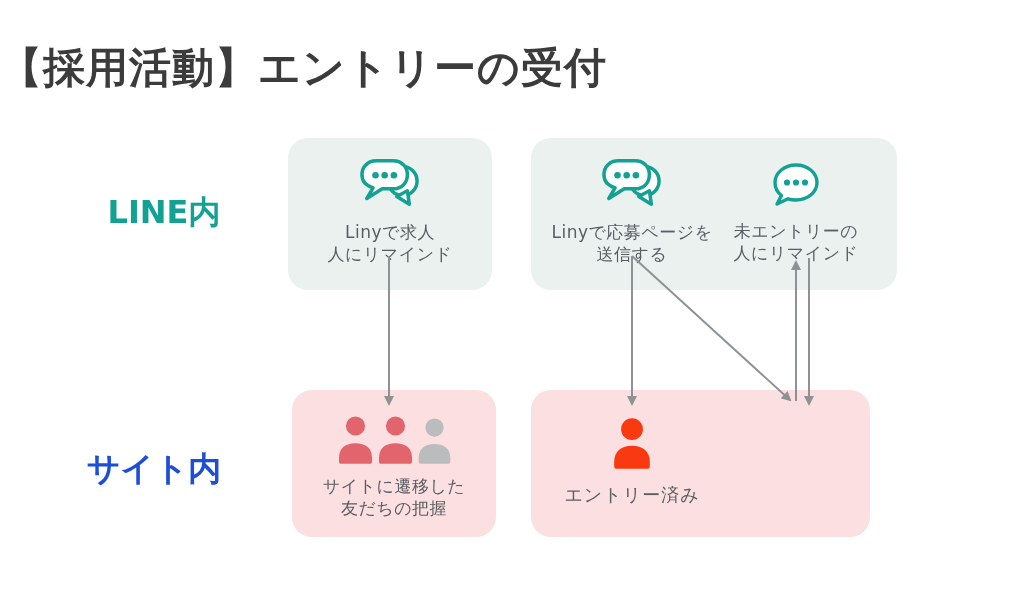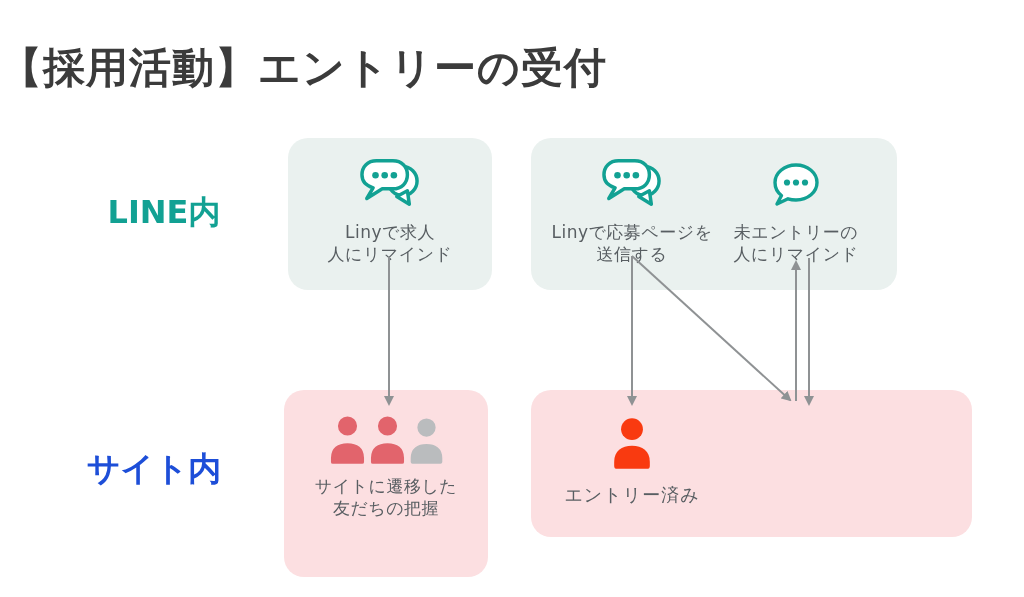--- a/index.html
+++ b/index.html
@@ -15,35 +15,35 @@
 
   .row-label { position:absolute; transform:translate(-50%,-50%); font-weight:800; white-space:nowrap;text-align:right; }
   .row-label--line { left:164px; top:213px; font-size:32px; color:#12a193; }
   .row-label--site { left:154px; top:469px; font-size:33px; color:#1d4ed8; }
 
   .card { position:absolute; border-radius:20px; }
   .card--teal { background:#eaf1ef; }
   .card--pink { background:#fcdfe1; }
   .card--broadcast   { left:288px; top:138px; width:204px; height:152px; }
   .card--lineactions { left:531px; top:138px; width:366px; height:152px; }
-  .card--sitefriends { left:284px; top:390px; width:204px; height:187px;padding-left:19px; }
-  .card--siteentry   { left:531px; top:390px; width:441px; height:147px; }
+  .card--sitefriends { left:292px; top:390px; width:204px; height:147px;padding-left:19px; }
+  .card--siteentry   { left:531px; top:390px; width:339px; height:147px; }
 
   .card-item { position:absolute; display:flex; flex-direction:column; align-items:center; }
   .icon-slot { height:66px; display:flex; align-items:center; justify-content:center; }
   .icon-slot--short { height:56px; }
   .card-text {
     margin-top:4px; font-size:17px; line-height:22px; text-align:center;
     color:#585e62; letter-spacing:0.5px; white-space:nowrap;
   }
   .entry-label { margin-top:12px; font-size:18px; color:#585e62; letter-spacing:1px; white-space:nowrap; }
 
   .item--full { left:0; top:13px; width:100%; }
   .item--send { left:0; top:13px; width:202px; }
-  .item--remind { left:184px; top:13px; width:162px; }
+  .item--remind { left:184px; top:13px; width:162px;font-family:Liberation Serif, serif; }
   .item--friends { left:0; top:25px; width:100%; }
   .item--entered { left:0; top:25px; width:202px; }
   .item--notentered { left:184px; top:25px; width:162px; }
 
   .people { display:flex; align-items:flex-end; }
   .people svg { display:block; }
   .people .p-mid { margin:0 -5px; position:relative; z-index:2; }
 
   .arrows { position:absolute; left:0; top:0; pointer-events:none; }
 </style>

